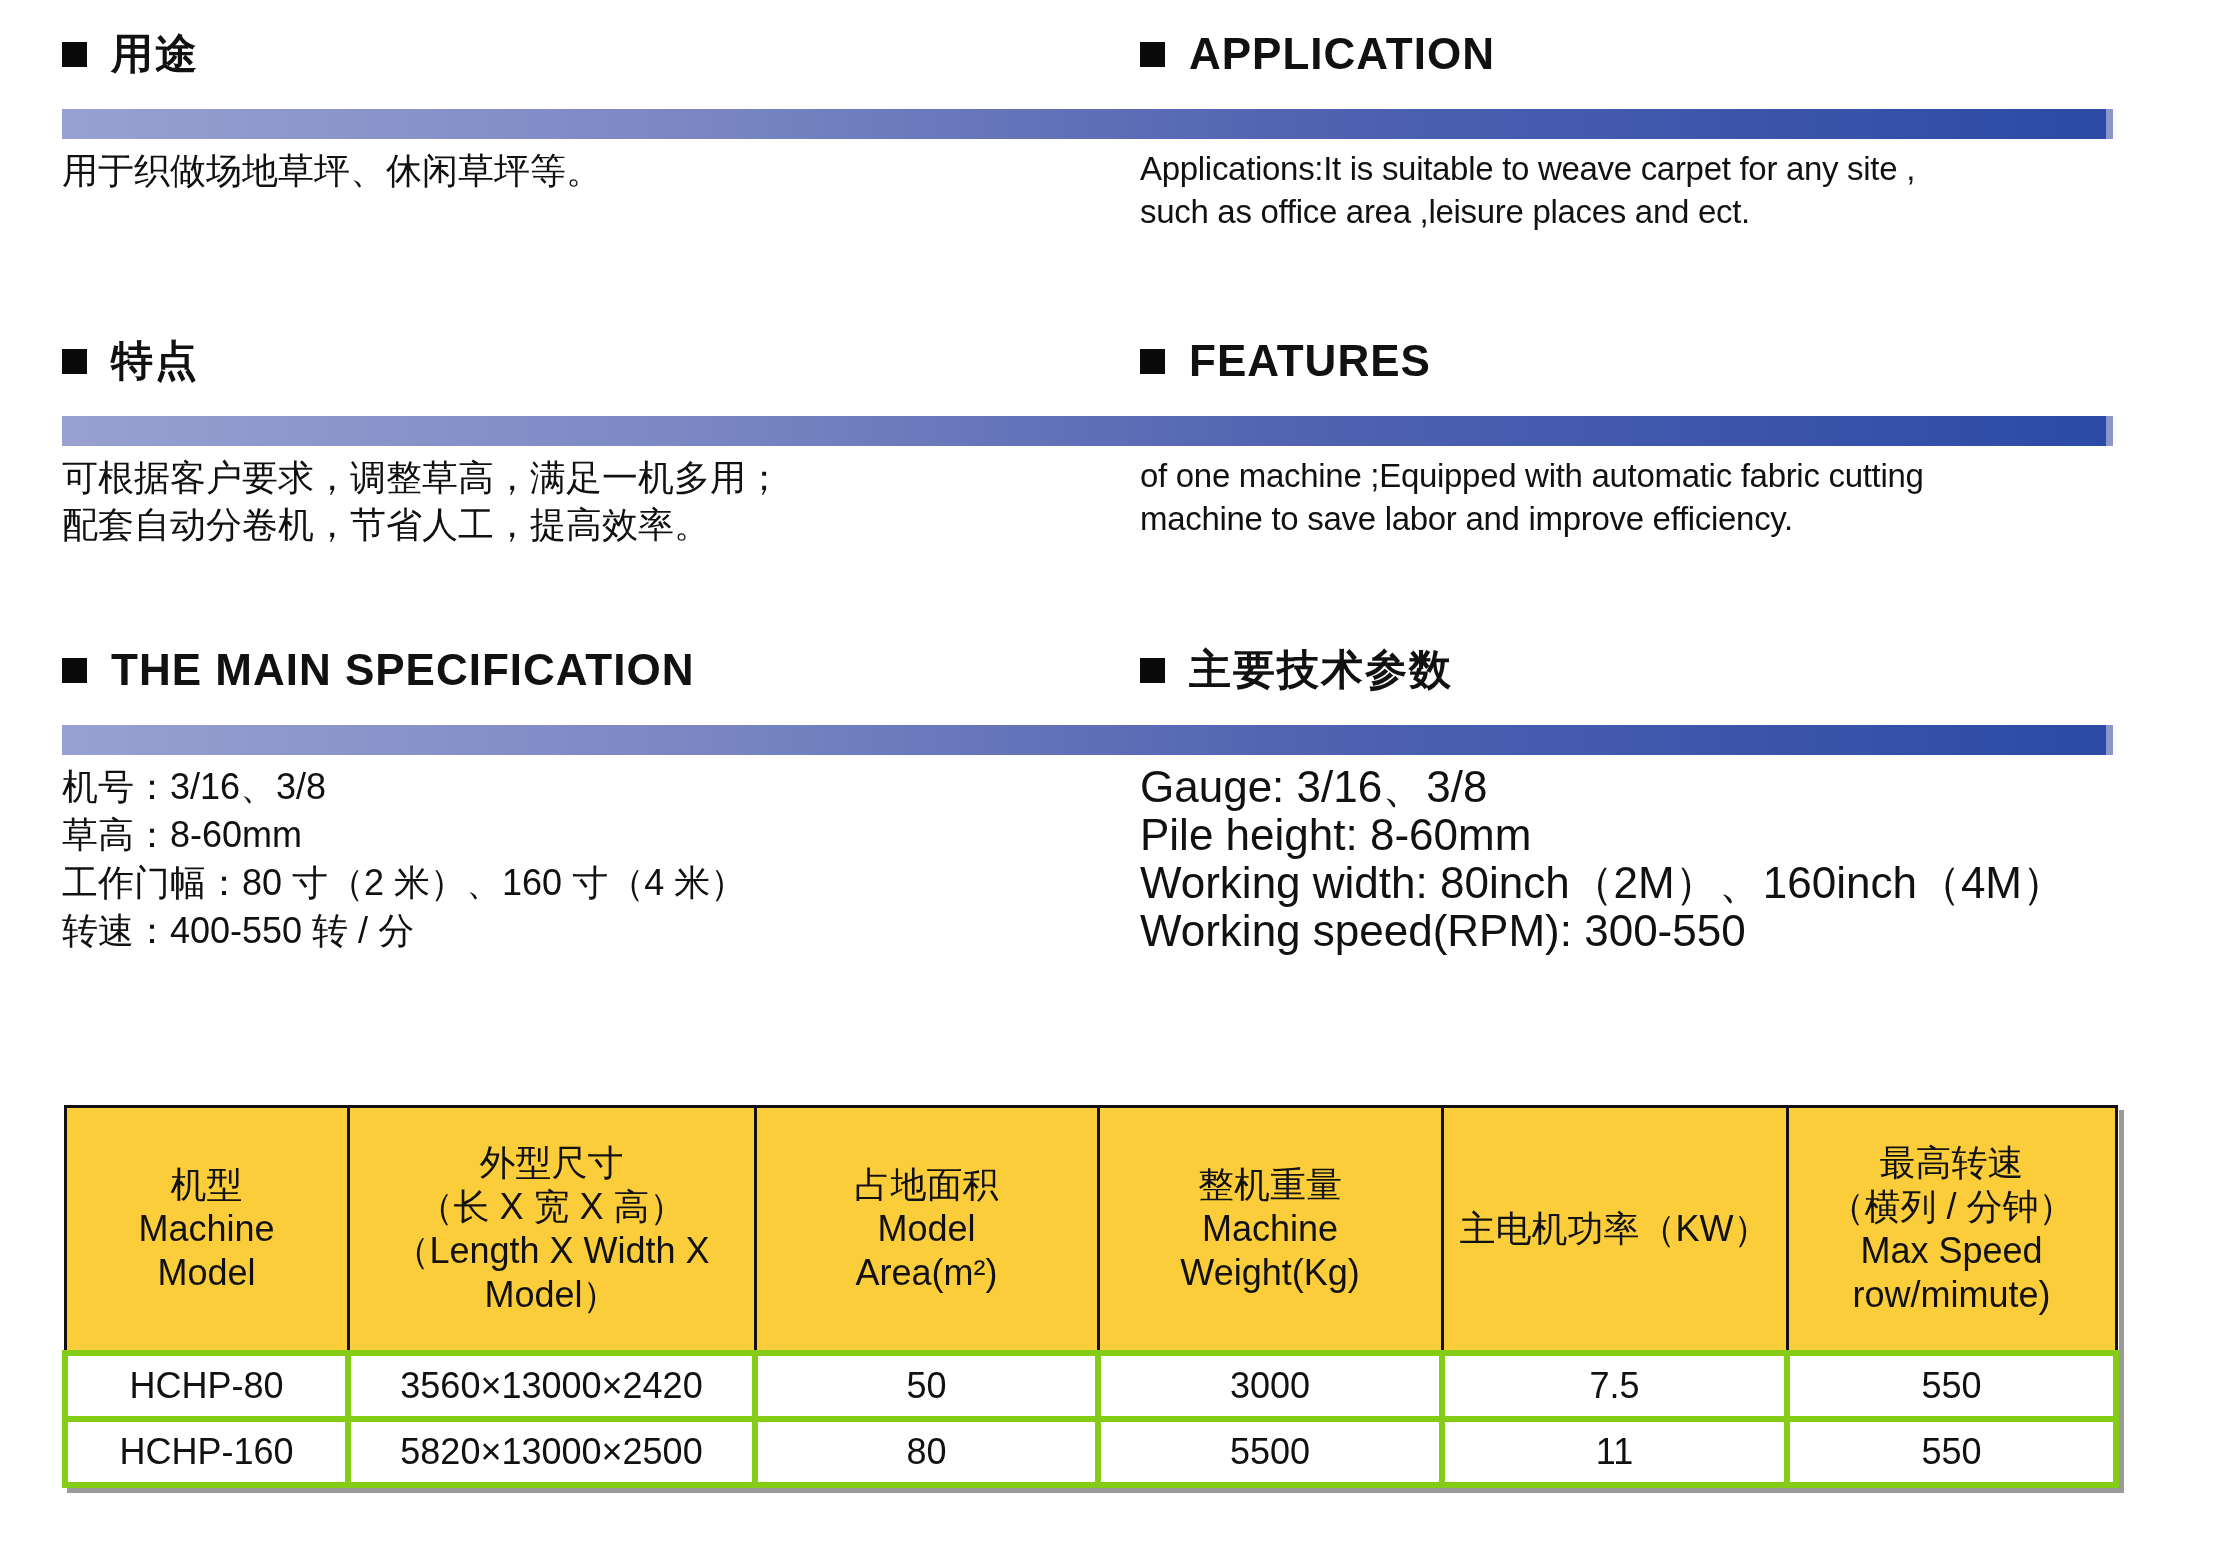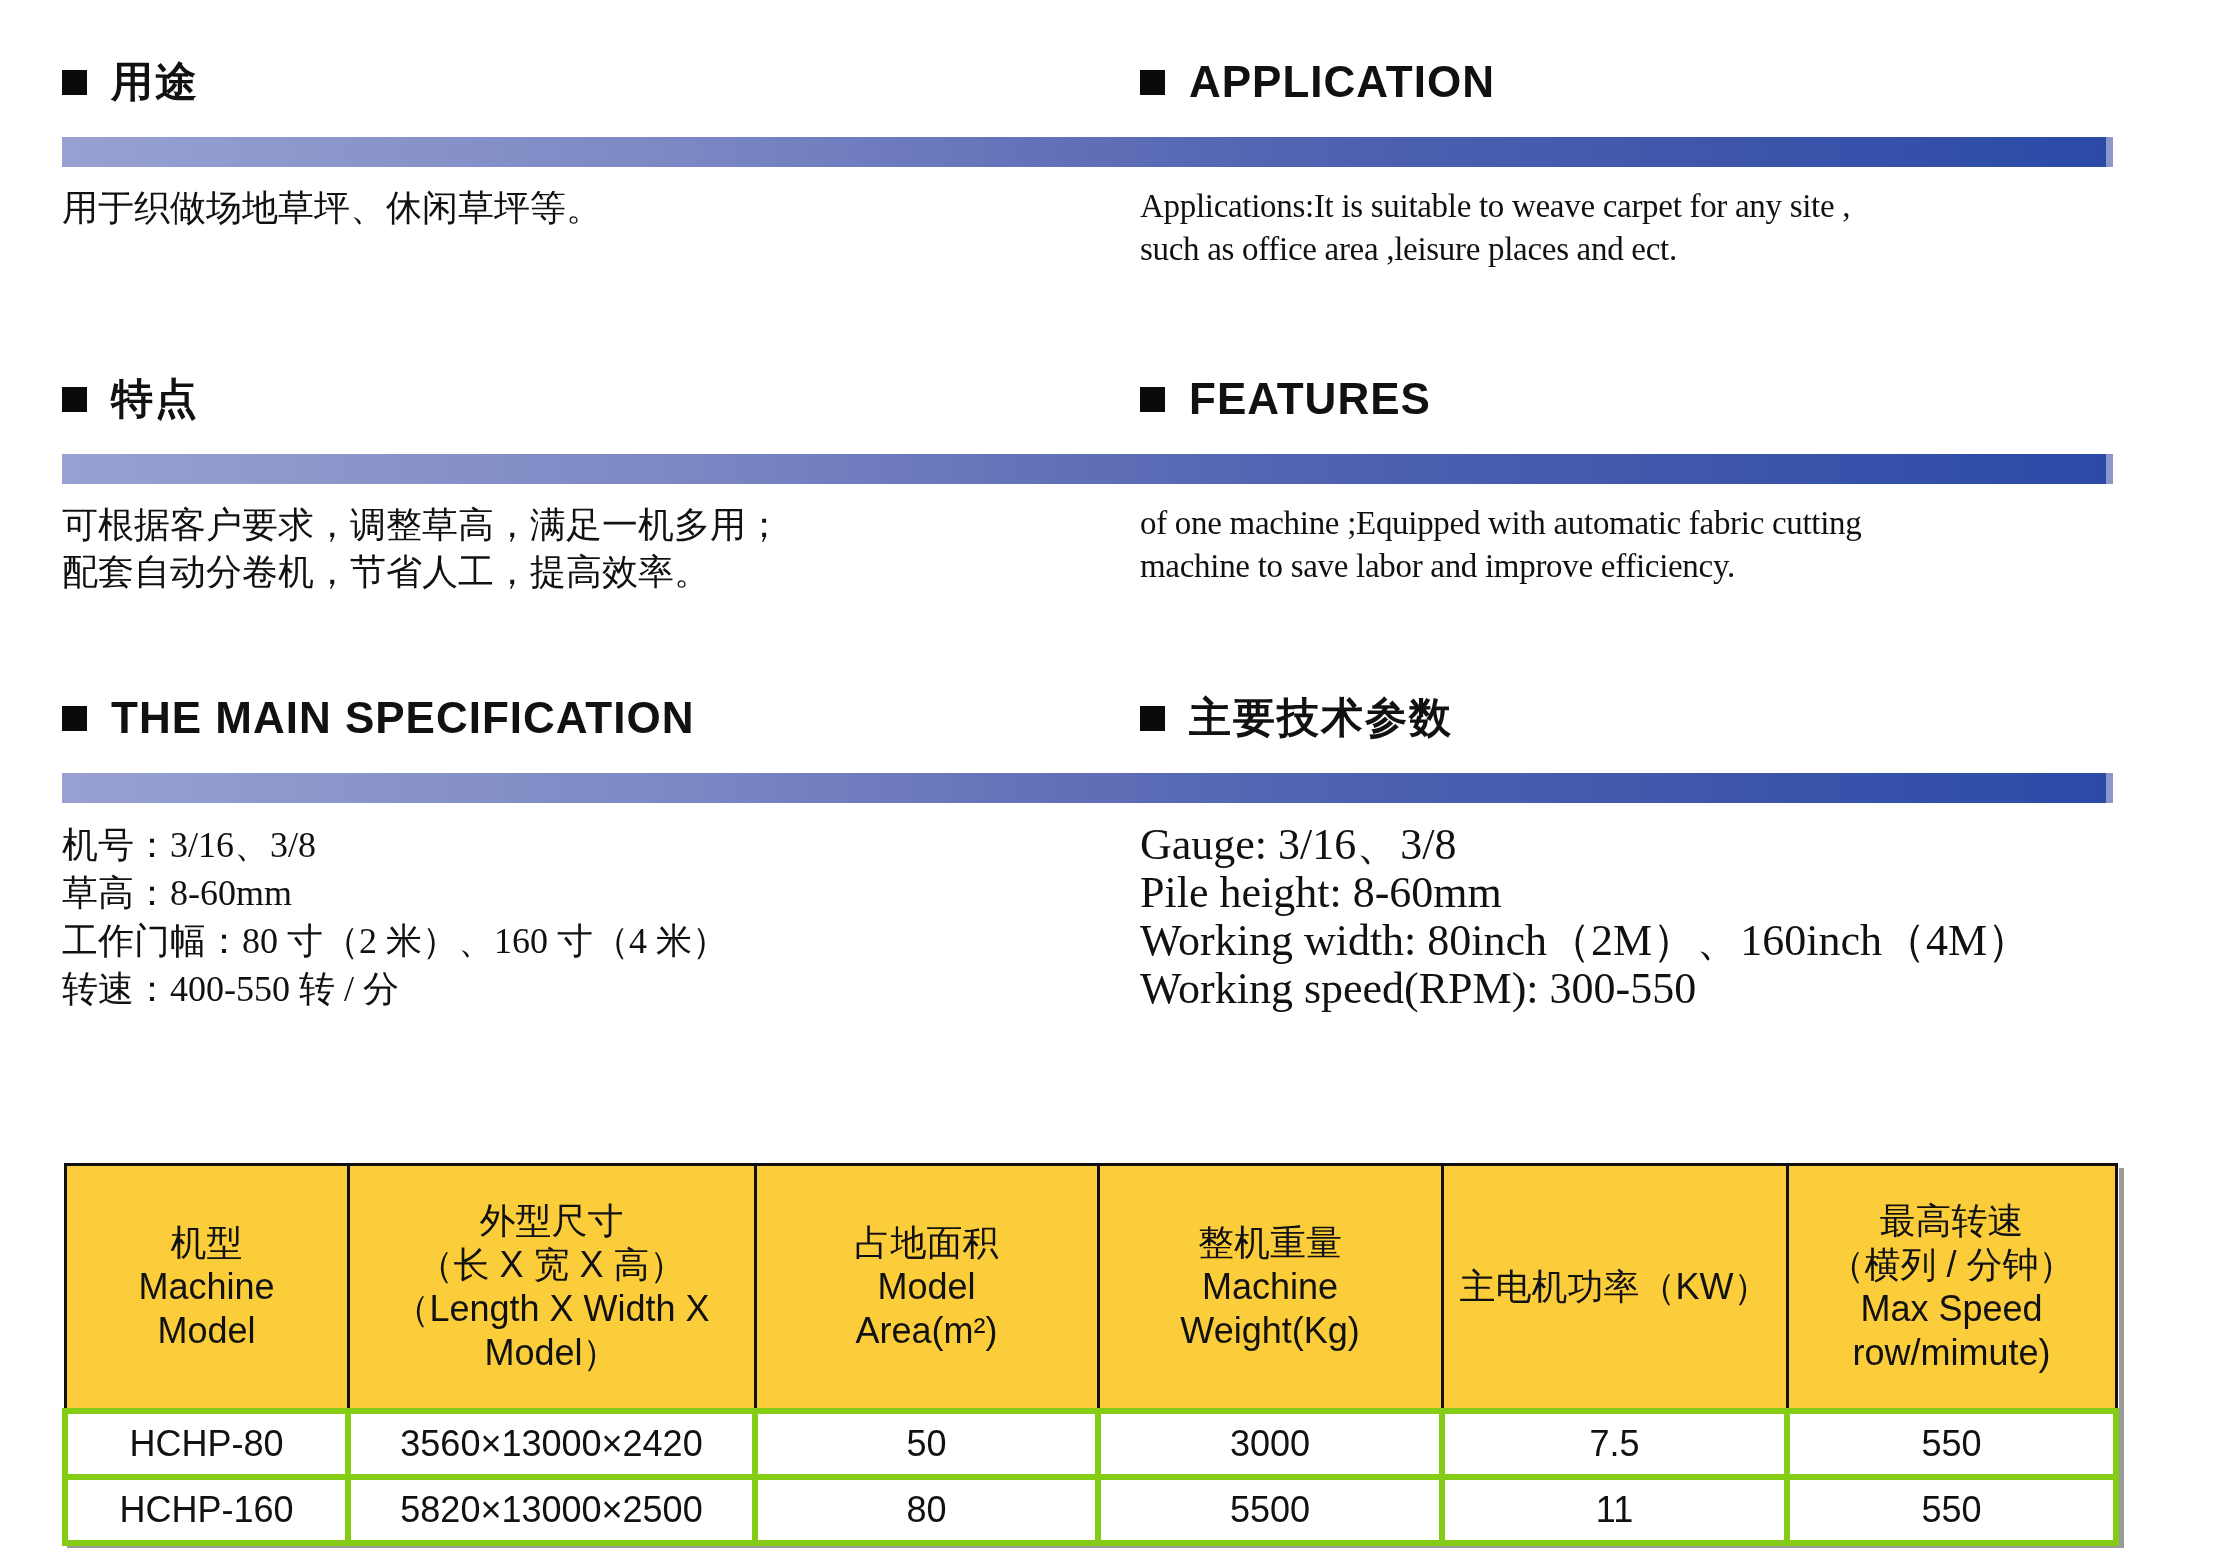--- a/index.html
+++ b/index.html
@@ -6,31 +6,31 @@
   .page{
     position:relative;
     width:2228px;height:1548px;
     box-sizing:border-box;
     padding:26px 115px 0 62px;
     background:#ffffff;
     font-family:"Liberation Sans","DejaVu Sans",sans-serif;
     color:#111111;
     overflow:hidden;
   }
-  .cols{display:grid;grid-template-columns:1078px 973px;margin-top:28px;}
+  .cols{display:grid;grid-template-columns:1078px 973px;}
   .heading{display:flex;align-items:center;gap:24px;}
   .bullet{width:25px;height:25px;background:#0a0a0a;flex:0 0 auto;}
   .h-cn{font-size:42px;font-weight:bold;letter-spacing:2px;}
   .h-en{font-size:44px;font-weight:bold;letter-spacing:1px;}
   .bar{
     height:30px;width:2051px;margin-top:27px;position:relative;
     background:linear-gradient(to right,#98a1d1 0%,#7c88c4 30%,#5163b1 60%,#2b4aa6 100%);
   }
   .bar::after{content:"";position:absolute;right:0;top:0;width:7px;height:30px;background:#8d96c8;}
-  .body-row{margin-top:18px;font-family:Liberation Serif, serif;}
+  .body-row{margin-top:8px;}
   .cn-body{font-size:36px;line-height:47px;}
   .en-body{font-size:33px;line-height:43px;letter-spacing:-0.3px;}
   .spec-lines{font-size:36px;line-height:48px;}
   .spec-lines.en{font-size:44px;}
   .sec2{margin-top:100px;}
   .sec3{margin-top:94px;}
   .tbl-wrap{margin-top:150px;}
   table.spec{
     border-collapse:collapse;
     width:2051px;

